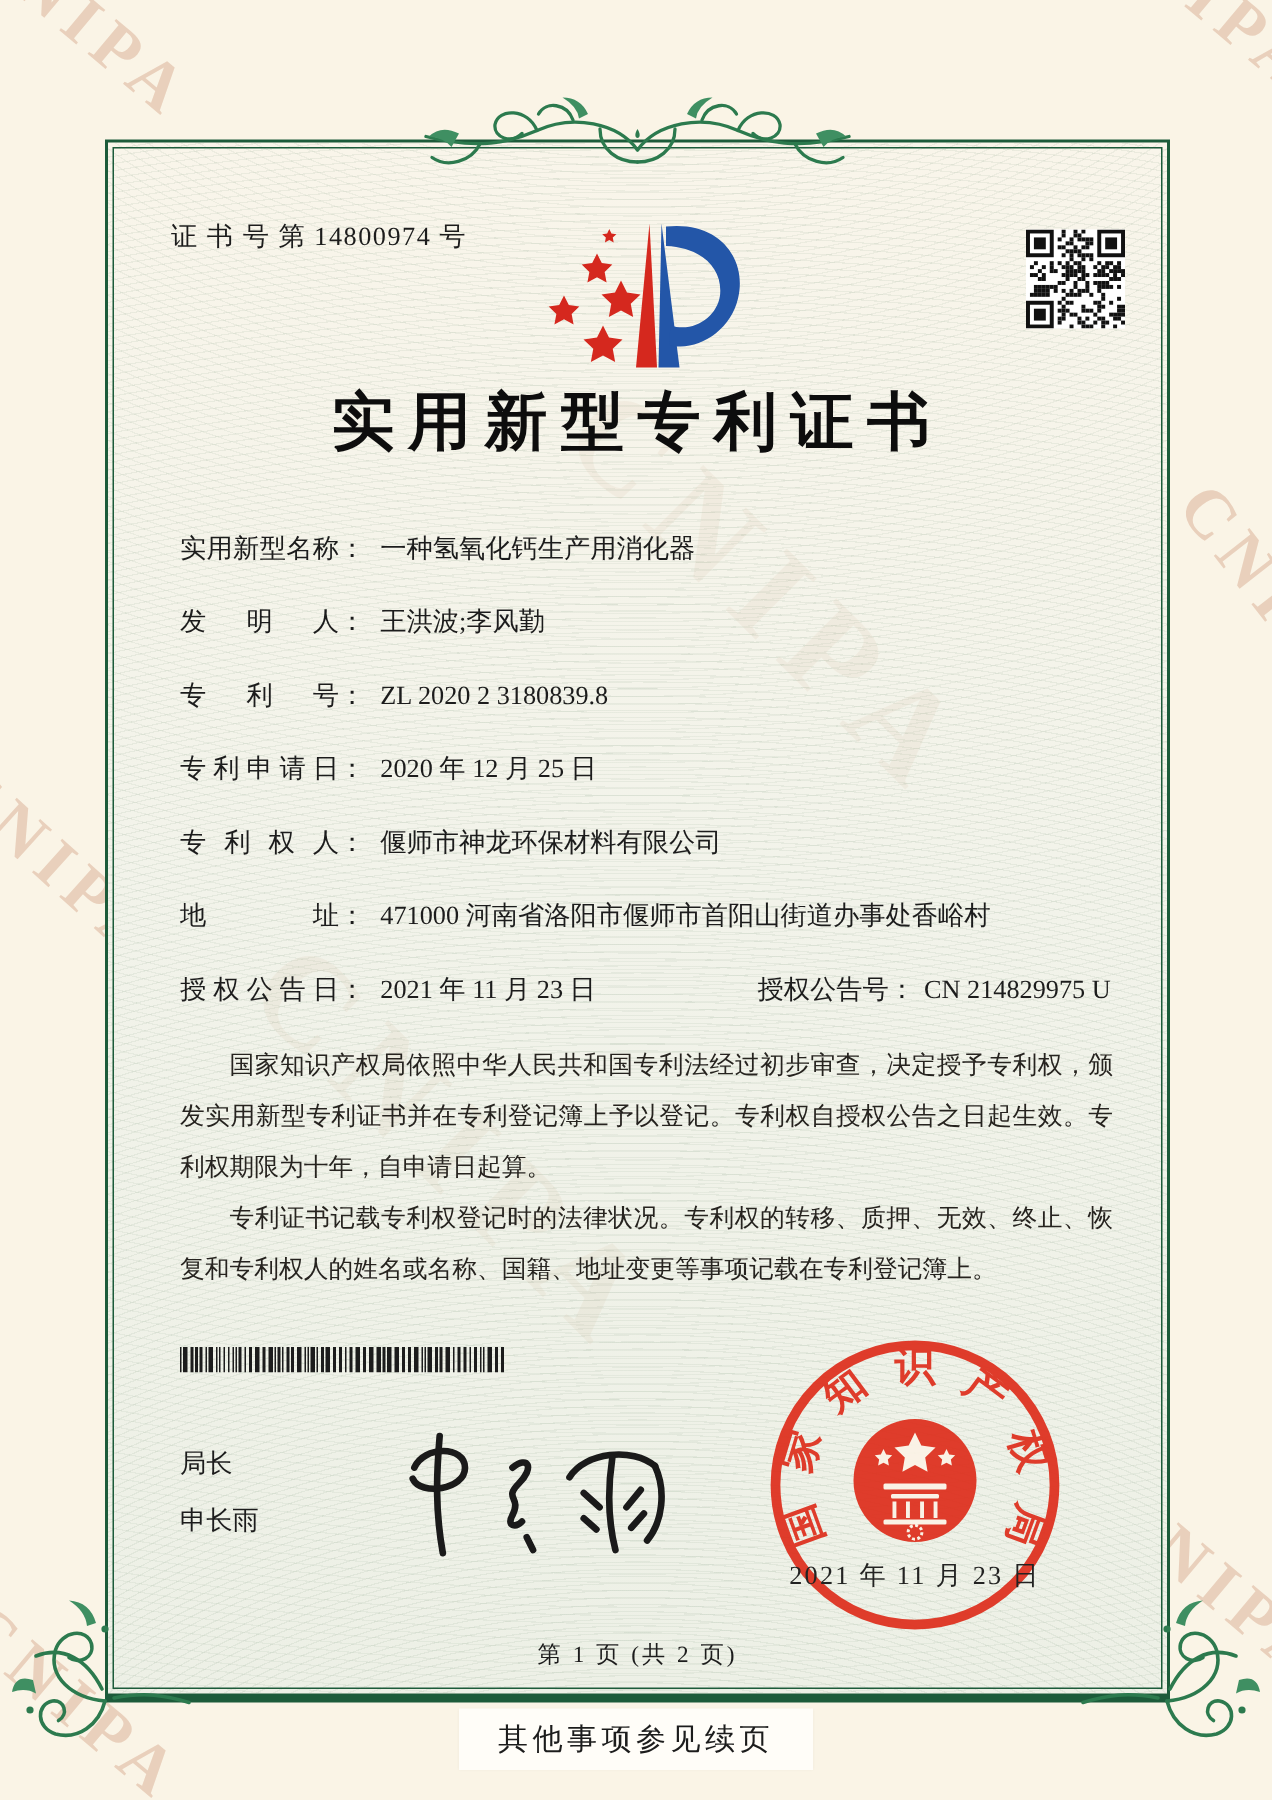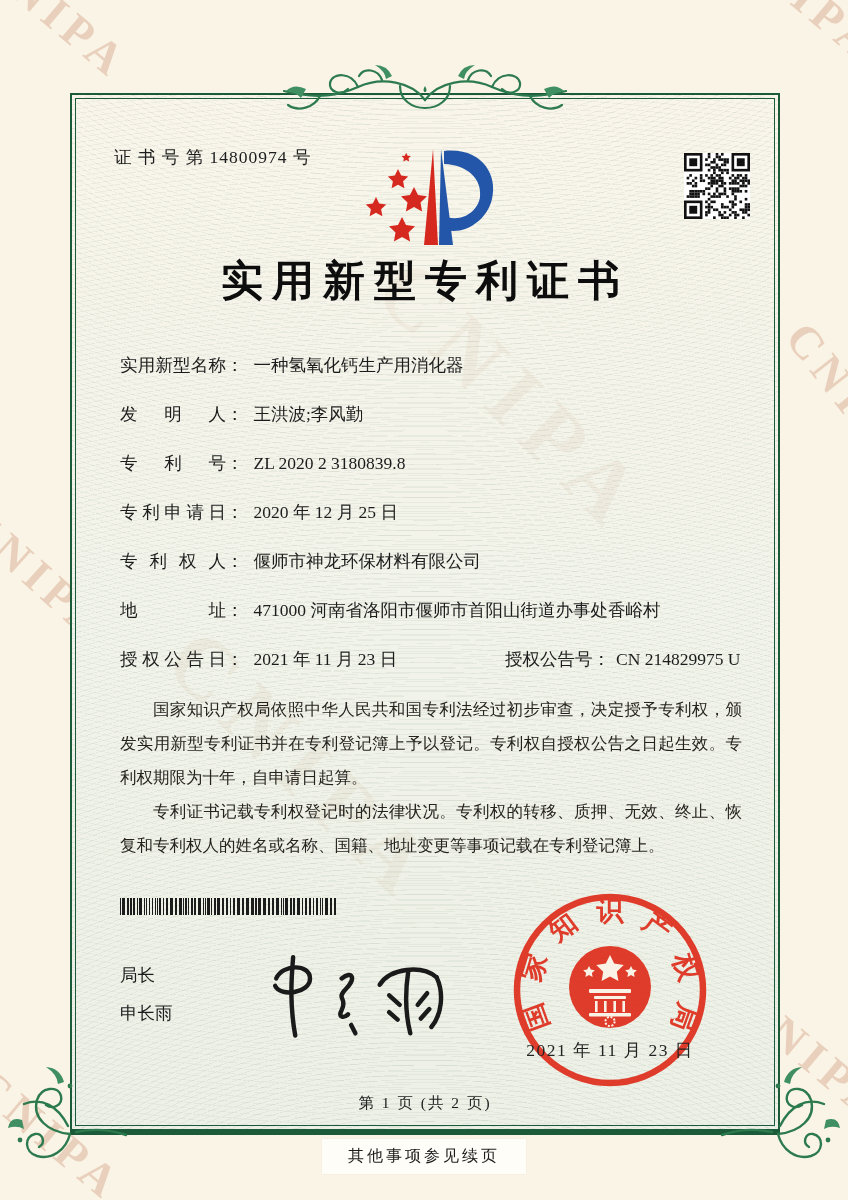--- a/index.html
+++ b/index.html
@@ -47,21 +47,21 @@
   
   .barcode{position:absolute;left:48px;top:803px;width:219px;height:17px;}
   .sig-role{position:absolute;left:48px;top:868px;font-size:17.5px;font-family:"Liberation Sans","DejaVu Sans",sans-serif;}
   .sig-name{position:absolute;left:48px;top:906px;font-size:17.5px;font-family:"Liberation Sans","DejaVu Sans",sans-serif;}
   .sig-hand{position:absolute;left:175px;top:856px;width:240px;height:95px;}
   
   .seal{position:absolute;left:438px;top:795px;width:200px;height:224px;opacity:.93;}
   
   .page-num{position:absolute;left:0;top:998px;width:100%;text-align:center;font-size:15.5px;letter-spacing:2px;}
   .footer-note{position:absolute;left:50%;top:1139px;transform:translateX(-50%);
-               background:#fffdf8;padding:7px 26px;font-size:16px;letter-spacing:3px;box-shadow:0 0 2px rgba(0,0,0,.05);}
+               background:#fffdf8;padding:7px 26px;font-size:20px;letter-spacing:3px;box-shadow:0 0 2px rgba(0,0,0,.05);}
   
   .orn{position:absolute;pointer-events:none;}
   .orn-top{left:425px;top:95px;transform:translate(-50%,-50%);}
   .corner{width:120px;height:120px;top:1062px;}
   .corner.left{left:8px;}
   .corner.right{left:720px;transform:scaleX(-1);}
 </style>
 </head>
 <body>
 

